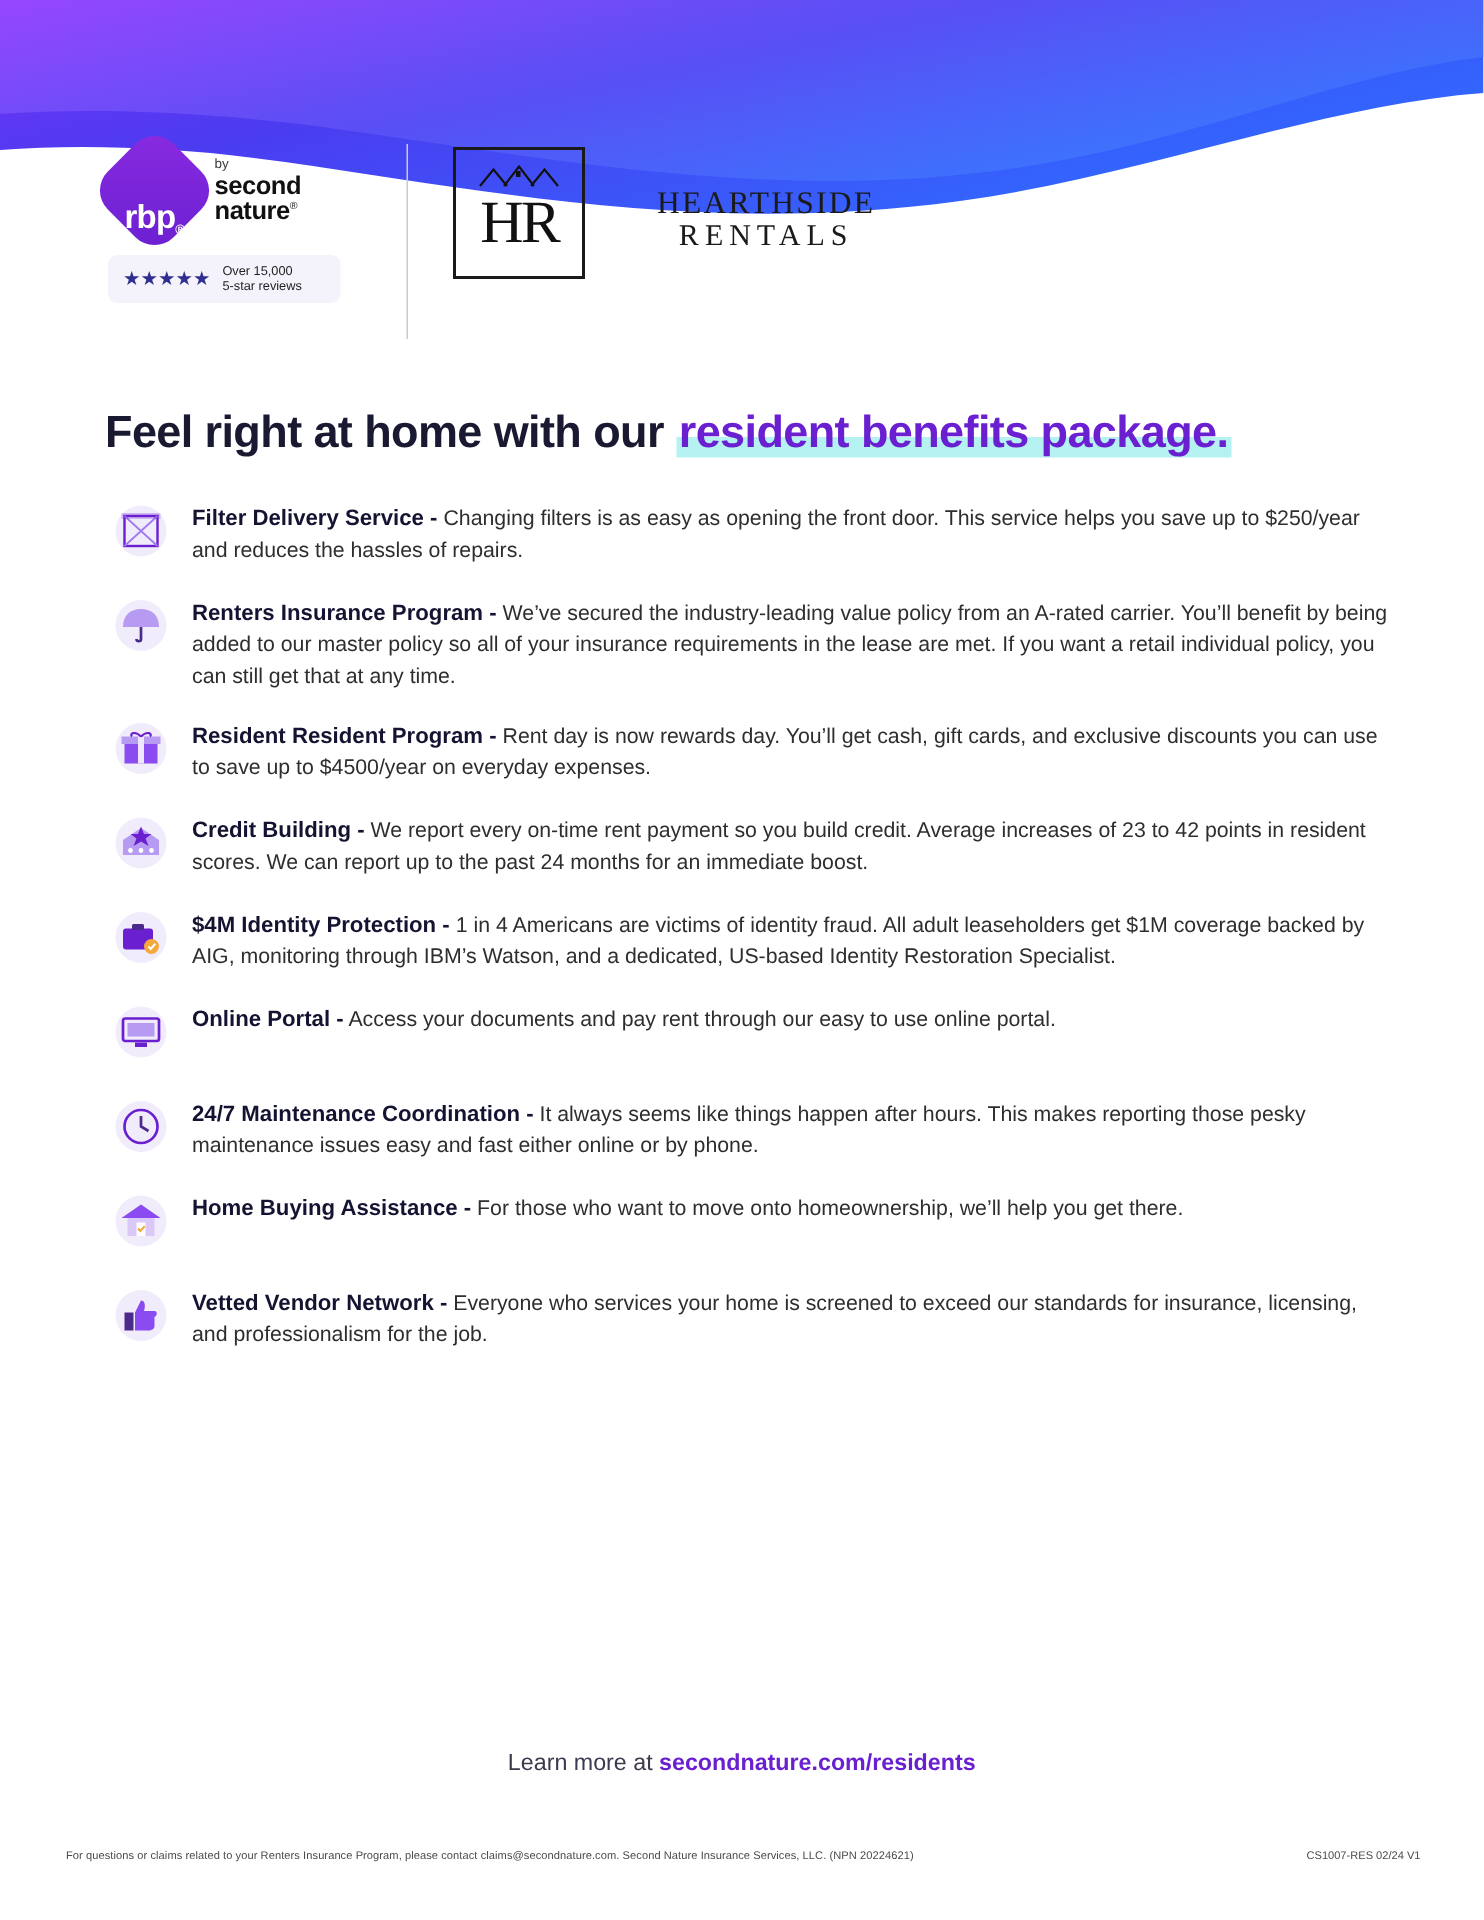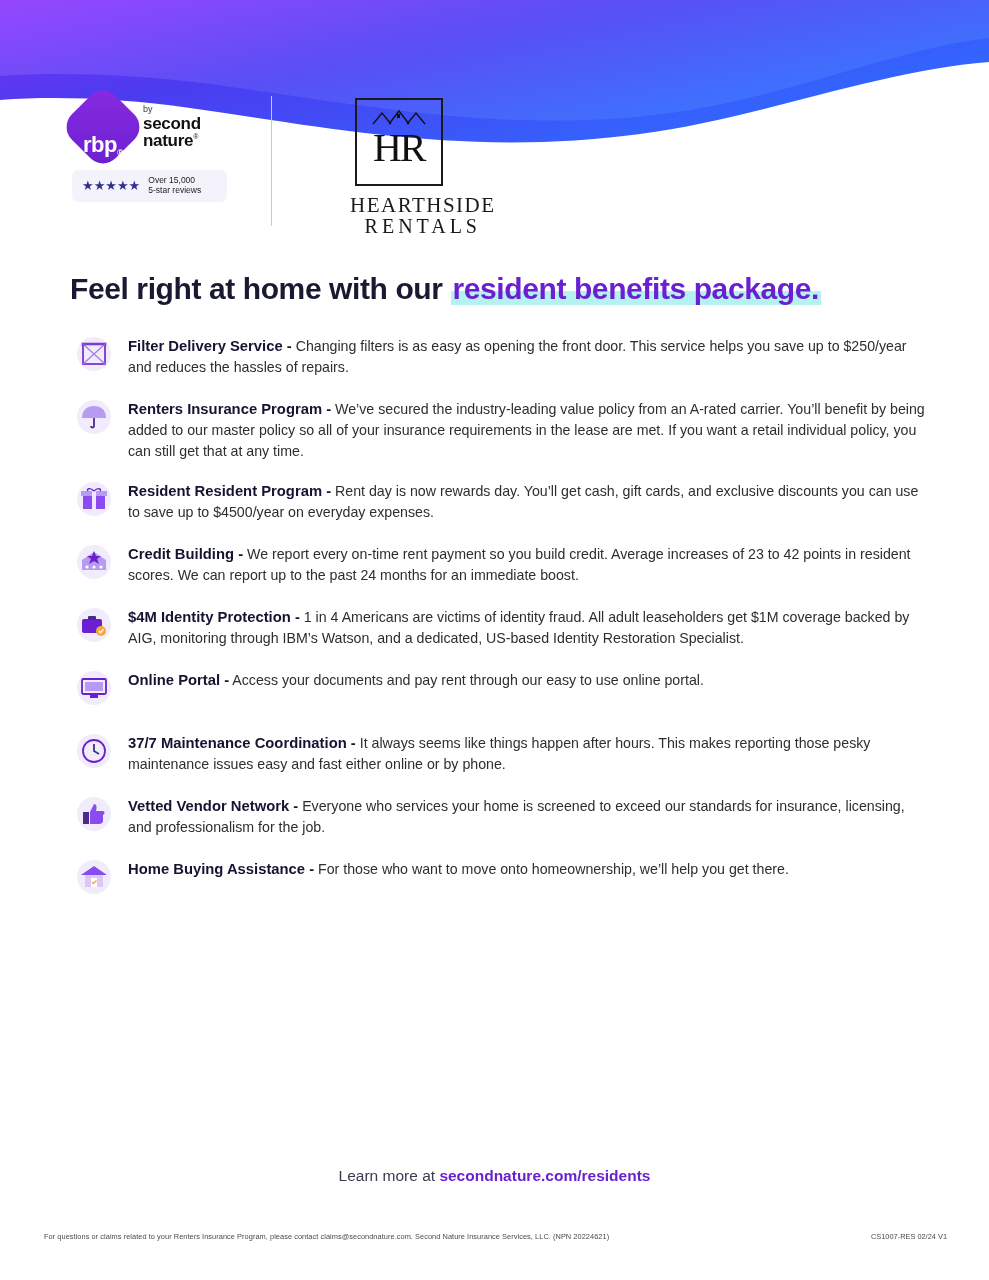--- a/index.html
+++ b/index.html
@@ -130,21 +130,21 @@
     font-weight: 400;
   }
   .divider-vert {
     width: 1px;
     background: #c9c9d6;
     height: 130px;
     margin: 0 30px 0 24px;
   }
   .hr-logo {
     display: flex;
-    flex-direction: column;
+    flex-direction: row;
     align-items: center;
     padding-top: 2px;
   }
   .hr-box {
     width: 88px;
     height: 88px;
     border: 2px solid #1a1a1a;
     display: flex;
     align-items: center;
     justify-content: center;
@@ -429,52 +429,52 @@
 
     <div class="benefit">
       <div class="bicon">
         <svg width="36" height="36" viewBox="0 0 36 36">
           <circle cx="18" cy="18" r="17" fill="#f1ecfb"></circle>
           <circle cx="18" cy="18" r="11" fill="none" stroke="#6a1fd0" stroke-width="1.8"></circle>
           <path d="M18,11 L18,18 L23,21" fill="none" stroke="#4a2a8a" stroke-width="1.8"></path>
         </svg>
       </div>
       <div class="btext">
-        <b>37/7 Maintenance Coordination -</b><span> It always seems like things happen after hours. This makes reporting those pesky maintenance issues easy and fast either online or by phone.</span>
-      </div>
-    </div>
-
-    <div class="benefit">
-      <div class="bicon">
-        <svg width="36" height="36" viewBox="0 0 36 36">
-          <circle cx="18" cy="18" r="17" fill="#f1ecfb"></circle>
-          <path d="M14,16 L18,8 C21,8 21,12 20,15 L27,15 C29,15 29,18 27,19 L27,25 C27,27 25,28 23,28 L14,28 Z" fill="#8a4bf0"></path>
-          <rect x="7" y="16" width="6" height="12" fill="#4a2a8a"></rect>
-        </svg>
-      </div>
-      <div class="btext">
-        <b>Vetted Vendor Network -</b><span> Everyone who services your home is screened to exceed our standards for insurance, licensing, and professionalism for the job.</span>
+        <b>24/7 Maintenance Coordination -</b><span> It always seems like things happen after hours. This makes reporting those pesky maintenance issues easy and fast either online or by phone.</span>
       </div>
     </div>
 
     <div class="benefit">
       <div class="bicon">
         <svg width="36" height="36" viewBox="0 0 36 36">
           <circle cx="18" cy="18" r="17" fill="#f1ecfb"></circle>
           <path d="M5,16 L18,7 L31,16 Z" fill="#8a4bf0"></path>
           <rect x="9" y="16" width="18" height="12" fill="#d9c8f8"></rect>
           <rect x="15" y="19" width="6" height="9" fill="#fff"></rect>
           <path d="M16,23 l1.5,1.6 l3,-3.2" fill="none" stroke="#f4a93b" stroke-width="1.4"></path>
         </svg>
       </div>
       <div class="btext">
         <b>Home Buying Assistance -</b><span> For those who want to move onto homeownership, we’ll help you get there.</span>
       </div>
     </div>
 
+    <div class="benefit">
+      <div class="bicon">
+        <svg width="36" height="36" viewBox="0 0 36 36">
+          <circle cx="18" cy="18" r="17" fill="#f1ecfb"></circle>
+          <path d="M14,16 L18,8 C21,8 21,12 20,15 L27,15 C29,15 29,18 27,19 L27,25 C27,27 25,28 23,28 L14,28 Z" fill="#8a4bf0"></path>
+          <rect x="7" y="16" width="6" height="12" fill="#4a2a8a"></rect>
+        </svg>
+      </div>
+      <div class="btext">
+        <b>Vetted Vendor Network -</b><span> Everyone who services your home is screened to exceed our standards for insurance, licensing, and professionalism for the job.</span>
+      </div>
+    </div>
+
   </div>
 
   <div class="learn">
     <span>Learn more at </span><span class="link">secondnature.com/residents</span>
   </div>
 
   <div class="fineprint">For questions or claims related to your Renters Insurance Program, please contact claims@secondnature.com. Second Nature Insurance Services, LLC. (NPN 20224621)</div>
   <div class="docid">CS1007-RES 02/24 V1</div>
 
 </div>

